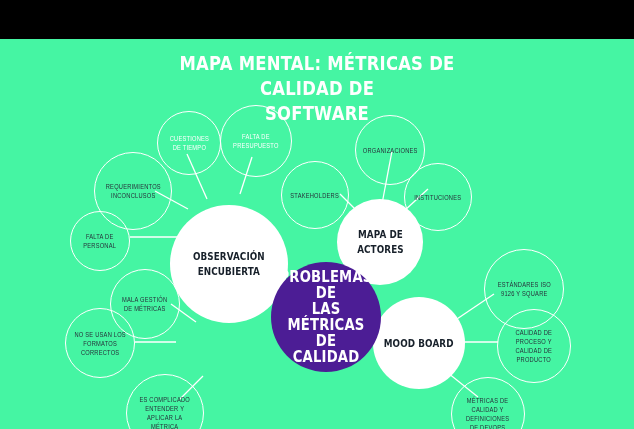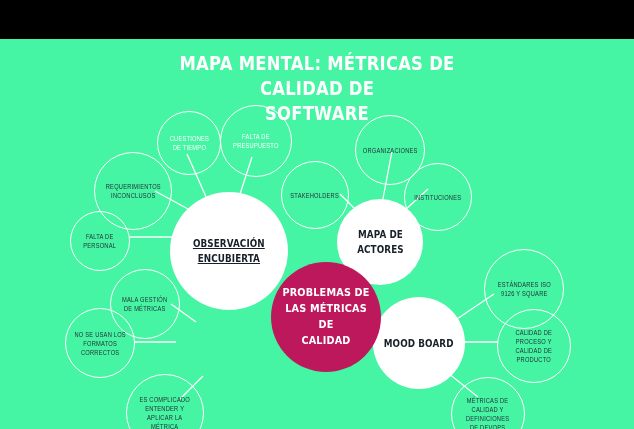--- a/index.html
+++ b/index.html
@@ -68,25 +68,25 @@
     text-align: center;
   }
   .node .label {
     display: block;
     white-space: pre-line;
     transform: scaleX(0.88);
   }
 
   
   .node.hub {
-    background: #be185d;
+    background: #4c1d95;
     color: #FFFFFF;
     font-family: "DejaVu Sans", sans-serif;
     font-weight: bold;
-    font-size: 11px;
+    font-size: 15px;
     line-height: 16px;
     letter-spacing: 0.2px;
     z-index: 30;
   }
 
   
   .node.branch {
     background: #FFFFFF;
     color: #17202A;
     font-family: "DejaVu Sans", sans-serif;
@@ -210,21 +210,21 @@
 PRODUCTO</span>
     </div>
 
     <div class="node leaf onwhite" style="left:451px; top:338px; width:74px; height:74px;">
       <span class="label">MÉTRICAS DE
 CALIDAD Y
 DEFINICIONES
 DE DEVOPS</span>
     </div>
 
-    <div class="node branch" style="left:170px; top:153px; width:118px; height:118px;text-decoration:underline;">
+    <div class="node branch" style="left:170px; top:166px; width:118px; height:118px;">
       <span class="label">OBSERVACIÓN
 ENCUBIERTA</span>
     </div>
 
     <div class="node branch" style="left:337px; top:160px; width:86px; height:86px;">
       <span class="label">MAPA DE
 ACTORES</span>
     </div>
 
 

